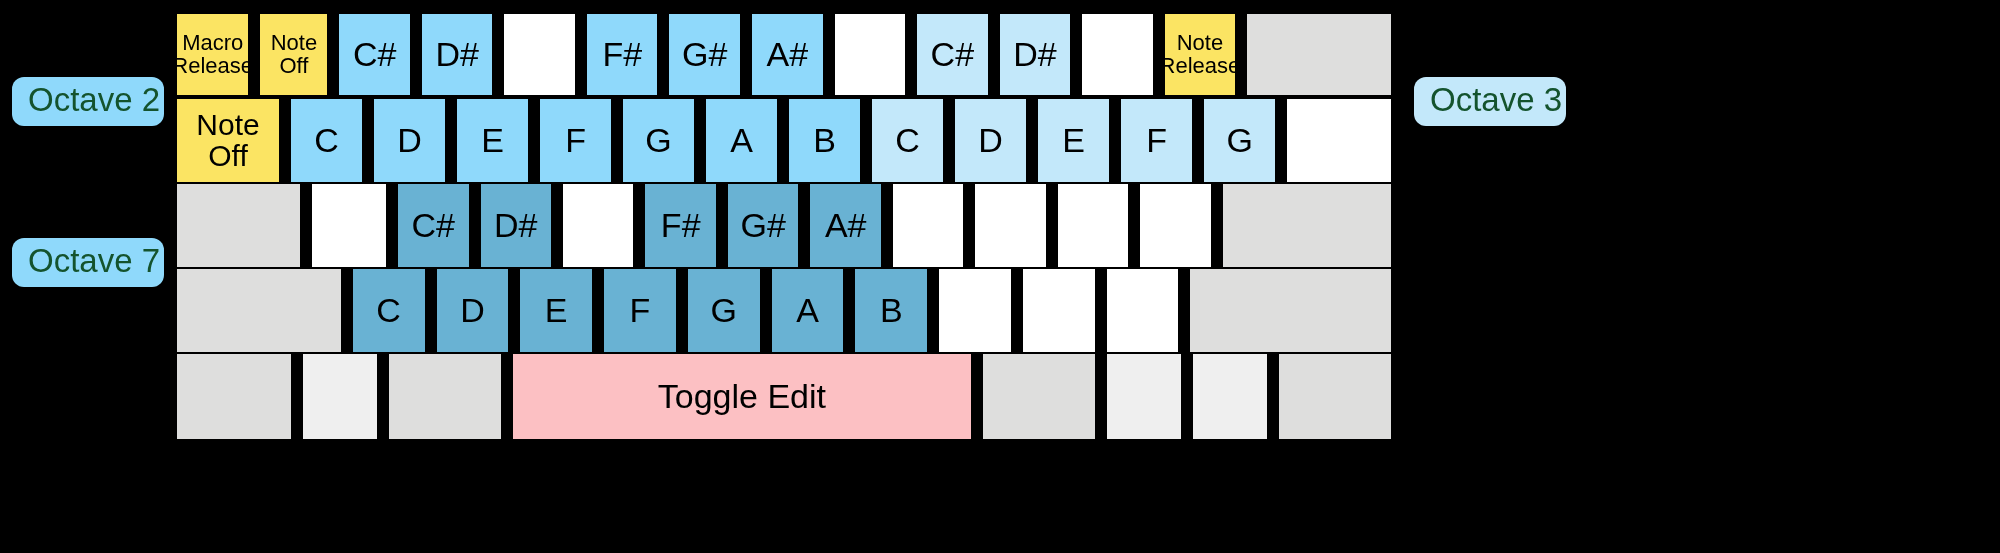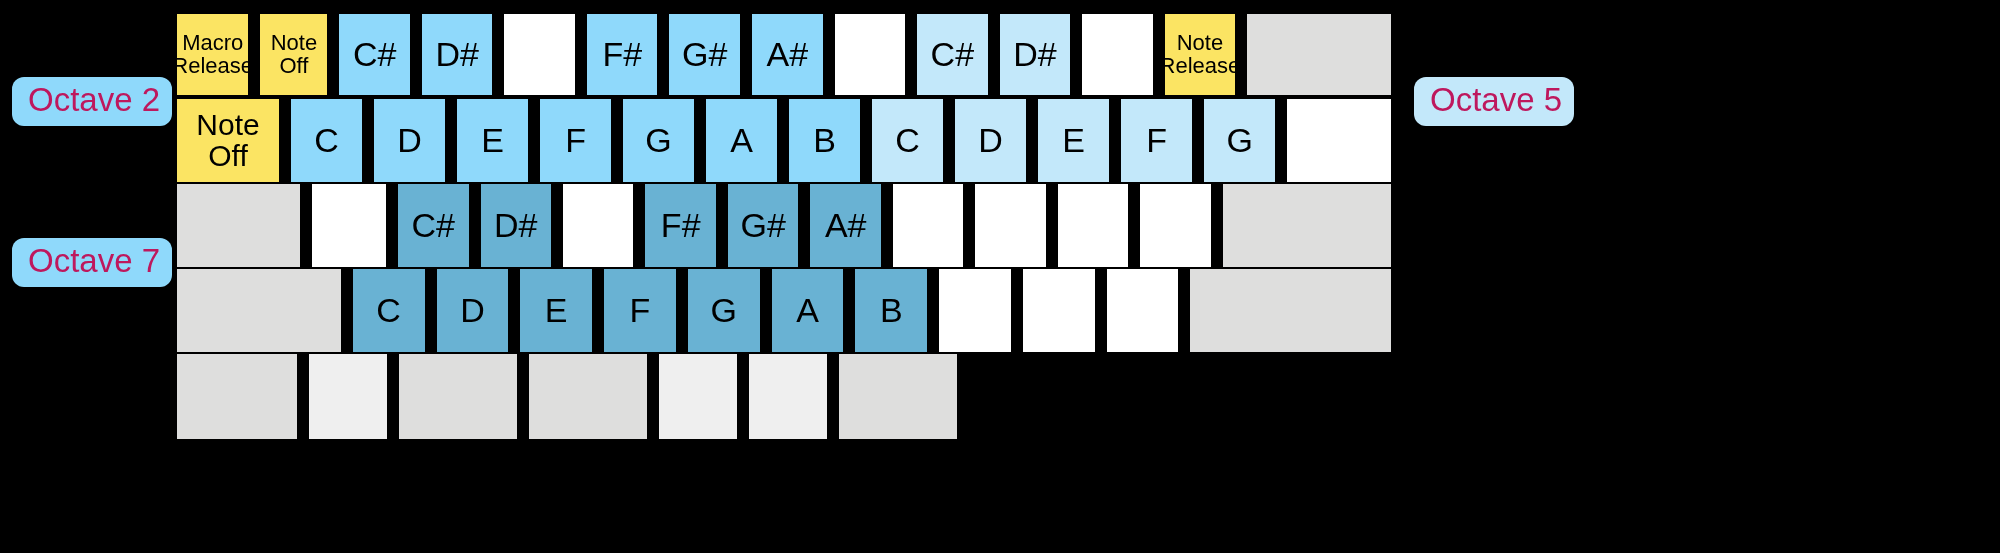--- a/index.html
+++ b/index.html
@@ -59,24 +59,24 @@
   .k-blue-dk { background: #69b2d3; }
   .k-pink    { background: #fcc0c3; }
 
   .k-small { font-size: 22px; }
   .k-med   { font-size: 30px; }
 
   
   .octave-pill {
     position: absolute;
     background: #8fd9fb;
-    color: #be185d;
+    color: #14532d;
     border-radius: 12px;
     font-size: 33px;
-    padding: 6px 12px 8px 16px;
+    padding: 6px 4px 8px 16px;
     white-space: nowrap;
     line-height: 1.05;
   }
   .octave-pill.light { background: #c3e8fa; }
 
   #octave2-label { left: 12px;   top: 77px; }
   #octave1-label { left: 12px;   top: 238px; }
   #octave3-label { left: 1414px; top: 77px; }
 </style>
 </head>
@@ -145,22 +145,23 @@
       <div class="key k-blue-dk" style="width: 82px; height: 87px;">B</div>
       <div class="key k-white" style="width: 82px; height: 87px;"></div>
       <div class="key k-white" style="width: 82px; height: 87px;"></div>
       <div class="key k-white" style="width: 82px; height: 87px;"></div>
       <div class="key k-grey" style="width: 222px; height: 87px;"></div>
     </div>
     <div class="kb-row" style="top: 340px; height: 89px; left: 0px;">
       <div class="key k-grey" style="width: 124px; height: 89px;"></div>
       <div class="key k-grey2" style="width: 82px; height: 89px;"></div>
       <div class="key k-grey" style="width: 122px; height: 89px;"></div>
+      <div class="key k-pink" style="width: 486px; height: 89px;">Toggle Edit</div>
       <div class="key k-grey" style="width: 122px; height: 89px;"></div>
       <div class="key k-grey2" style="width: 82px; height: 89px;"></div>
       <div class="key k-grey2" style="width: 82px; height: 89px;"></div>
       <div class="key k-grey" style="width: 122px; height: 89px;"></div>
     </div>
   </div>
 
 <div class="octave-pill" id="octave2-label">Octave 2</div>
 <div class="octave-pill" id="octave1-label">Octave 7</div>
-<div class="octave-pill light" id="octave3-label">Octave 5</div>
+<div class="octave-pill light" id="octave3-label">Octave 3</div>
 
 </body></html>

